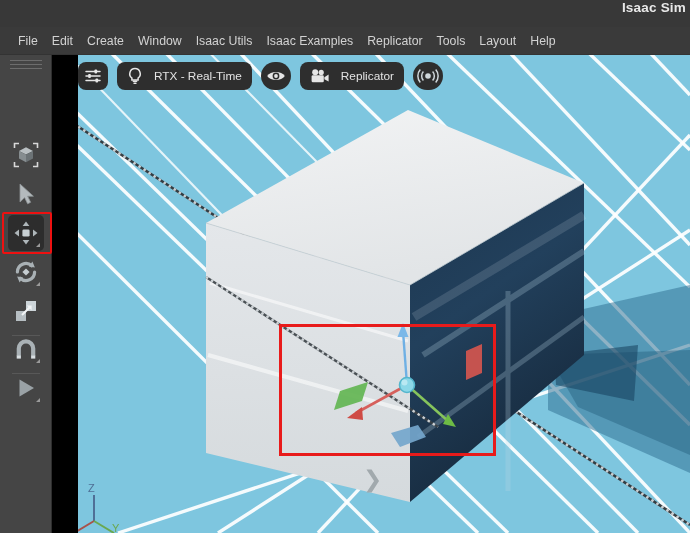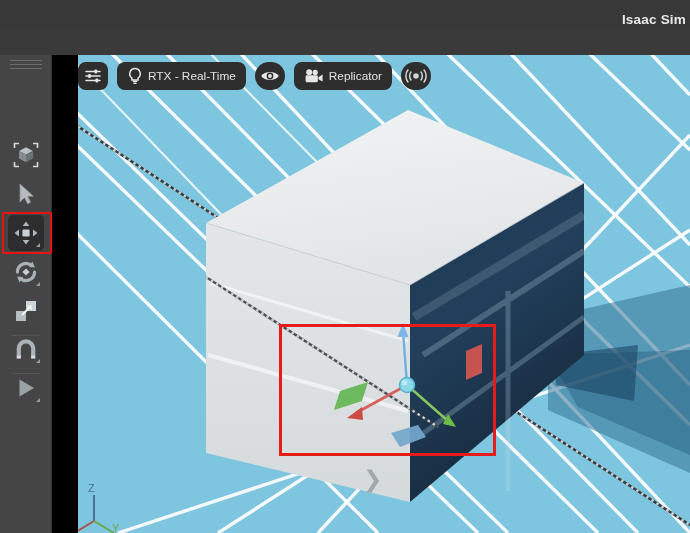--- a/index.html
+++ b/index.html
@@ -7,21 +7,21 @@
     width:690px; height:533px;
     background:#2b2b2b;
     font-family:"Liberation Sans", sans-serif;
     overflow:hidden;
   }
   #app { position:relative; width:690px; height:533px; background:#3a3a3a; }
 
   
   .titlebar {
     position:absolute; left:0; top:0; width:690px; height:27px;
-    background:#383838; display:flex; align-items:flex-end; justify-content:flex-end;padding-left:12px;
+    background:#383838; display:flex; align-items:flex-start; justify-content:flex-end;padding-left:12px;
   }
   .titlebar .apptitle {
     color:#e8e8e8; font-size:13.5px; font-weight:bold;
     letter-spacing:.2px; padding-right:4px; white-space:nowrap;
   }
 
   
   .menubar {
     position:absolute; left:0; top:27px; width:690px; height:28px;
     background:#3a3a3a; display:flex; align-items:center; padding-left:11px;
@@ -69,21 +69,21 @@
   }
   .vp-svg { position:absolute; left:0; top:0; }
 
   
   .vp-toolbar {
     position:absolute; left:0px; top:6px; height:30px;
     display:flex; align-items:center; gap:9px; z-index:14;
   }
   .pill {
     background:#2e2e2e; border-radius:8px; height:28px;
-    display:flex; align-items:center; gap:5px; padding:0 10px;
+    display:flex; align-items:center; gap:11px; padding:0 10px;
     color:#e3e3e3; font-size:11.8px; cursor:pointer; white-space:nowrap;
   }
   .pill.sq { padding:0; width:30px; justify-content:center; }
   .pill.rnd { border-radius:14px; }
   .pill svg { display:block; }
 
   
   .annot-box {
     position:absolute; border:3px solid #e81b1b; z-index:12; pointer-events:none;
   }
@@ -93,20 +93,32 @@
 </style>
 </head>
 <body>
 
 <div id="app">
 
   <div class="titlebar">
     <span class="apptitle">Isaac Sim</span>
   </div>
 
+  <div class="menubar">
+    <div class="menu-item">File</div>
+    <div class="menu-item">Edit</div>
+    <div class="menu-item">Create</div>
+    <div class="menu-item">Window</div>
+    <div class="menu-item">Isaac Utils</div>
+    <div class="menu-item">Isaac Examples</div>
+    <div class="menu-item">Replicator</div>
+    <div class="menu-item">Tools</div>
+    <div class="menu-item">Layout</div>
+    <div class="menu-item">Help</div>
+  </div>
 
   <div class="toolcol">
 
     <div class="toolgrip">
       <i></i>
         <i></i>
         <i></i>
     </div>
 
     <div class="tool" style="top:82px;">

